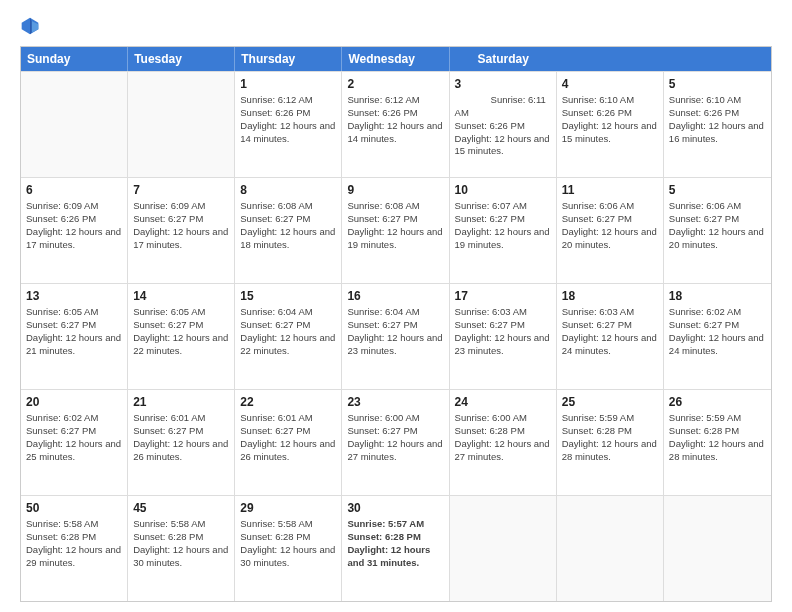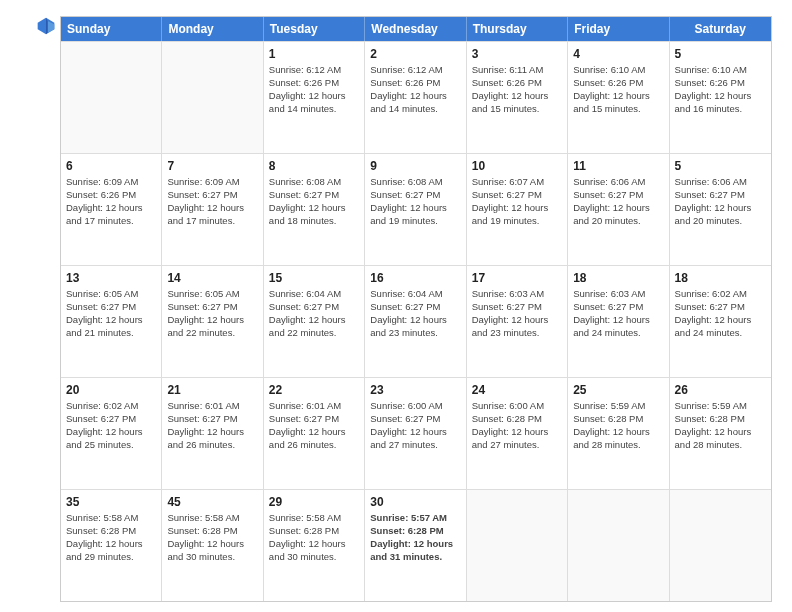--- a/index.html
+++ b/index.html
@@ -6,23 +6,23 @@
     body {
       font-family: Arial, sans-serif;
       background: #fff;
       width: 792px;
       height: 612px;
       overflow: hidden;
     }
     .page {
       width: 792px;
       height: 612px;
-      padding: 16px 20px 10px 36px;
-      display: flex;
-      flex-direction: row;
+      padding: 16px 20px 10px 20px;
+      display: flex;
+      flex-direction: column;
     }
     .header {
       display: flex;
       align-items: flex-start;
       justify-content: space-between;
       margin-bottom: 10px;
     }
     .logo {
       display: flex;
       align-items: center;
@@ -121,38 +121,36 @@
     </div>
     <div class="title-block">
       <div class="title-main"></div>
       <div class="title-sub"></div>
     </div>
   </div>
 
   <div class="calendar">
     <div class="cal-header-row">
     <div class="cal-header-cell">Sunday</div>
-        <div class="cal-header-cell">Monday</div>
         <div class="cal-header-cell">Tuesday</div>
+        <div class="cal-header-cell">Thursday</div>
         <div class="cal-header-cell">Wednesday</div>
-        <div class="cal-header-cell">Thursday</div>
-        <div class="cal-header-cell">Friday</div>
         <div class="cal-header-cell">Saturday</div>
       </div>
     <div class="cal-body">
     <div class="cal-week">
           <div class="cal-cell empty"></div>
           <div class="cal-cell empty"></div>
           <div class="cal-cell"><span class="day-num">1</span><span style="white-space: pre-line;">Sunrise: 6:12 AM
 Sunset: 6:26 PM
 Daylight: 12 hours and 14 minutes.</span></div>
           <div class="cal-cell"><span class="day-num">2</span><span style="white-space: pre-line;">Sunrise: 6:12 AM
 Sunset: 6:26 PM
 Daylight: 12 hours and 14 minutes.</span></div>
-          <div class="cal-cell"><span class="day-num">3</span><span style="white-space: pre-line;">Sunrise: 6:11 AM
+          <div class="cal-cell"><span class="day-num">3</span><span style="white-space: pre-line; margin-left: 36px;">Sunrise: 6:11 AM
 Sunset: 6:26 PM
 Daylight: 12 hours and 15 minutes.</span></div>
           <div class="cal-cell"><span class="day-num">4</span><span style="white-space: pre-line;">Sunrise: 6:10 AM
 Sunset: 6:26 PM
 Daylight: 12 hours and 15 minutes.</span></div>
           <div class="cal-cell"><span class="day-num">5</span><span style="white-space: pre-line;">Sunrise: 6:10 AM
 Sunset: 6:26 PM
 Daylight: 12 hours and 16 minutes.</span></div>
         </div>
         <div class="cal-week">
@@ -218,21 +216,21 @@
 Sunset: 6:28 PM
 Daylight: 12 hours and 27 minutes.</span></div>
           <div class="cal-cell"><span class="day-num">25</span><span style="white-space: pre-line;">Sunrise: 5:59 AM
 Sunset: 6:28 PM
 Daylight: 12 hours and 28 minutes.</span></div>
           <div class="cal-cell"><span class="day-num">26</span><span style="white-space: pre-line;">Sunrise: 5:59 AM
 Sunset: 6:28 PM
 Daylight: 12 hours and 28 minutes.</span></div>
         </div>
         <div class="cal-week">
-          <div class="cal-cell"><span class="day-num">35</span><span style="white-space: pre-line;">Sunrise: 5:58 AM
+          <div class="cal-cell"><span class="day-num">50</span><span style="white-space: pre-line;">Sunrise: 5:58 AM
 Sunset: 6:28 PM
 Daylight: 12 hours and 29 minutes.</span></div>
           <div class="cal-cell"><span class="day-num">45</span><span style="white-space: pre-line;">Sunrise: 5:58 AM
 Sunset: 6:28 PM
 Daylight: 12 hours and 30 minutes.</span></div>
           <div class="cal-cell"><span class="day-num">29</span><span style="white-space: pre-line;">Sunrise: 5:58 AM
 Sunset: 6:28 PM
 Daylight: 12 hours and 30 minutes.</span></div>
           <div class="cal-cell"><span class="day-num">30</span><span style="white-space: pre-line; font-weight: bold;">Sunrise: 5:57 AM
 Sunset: 6:28 PM

